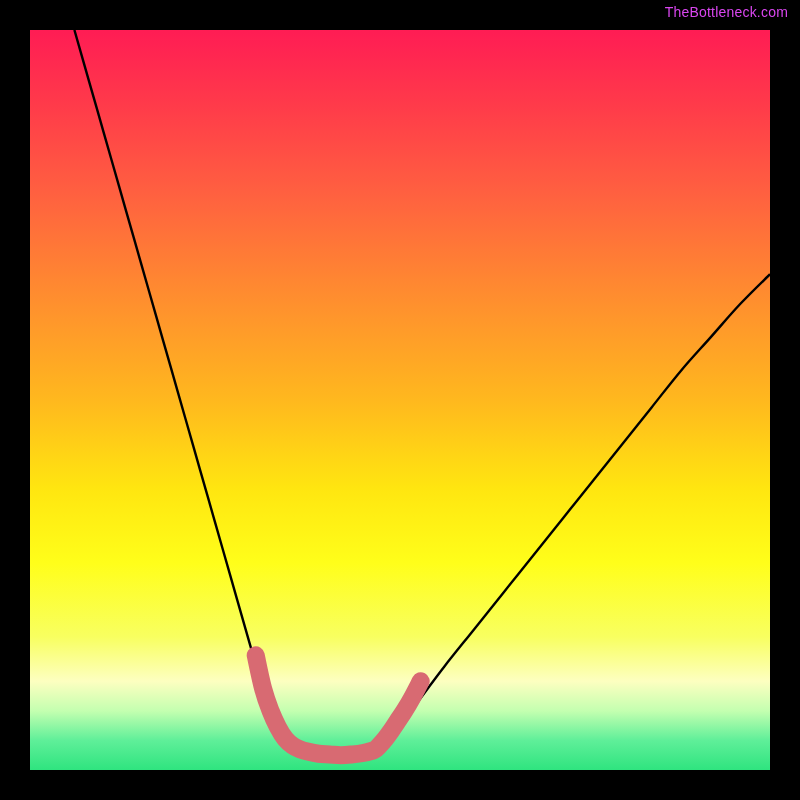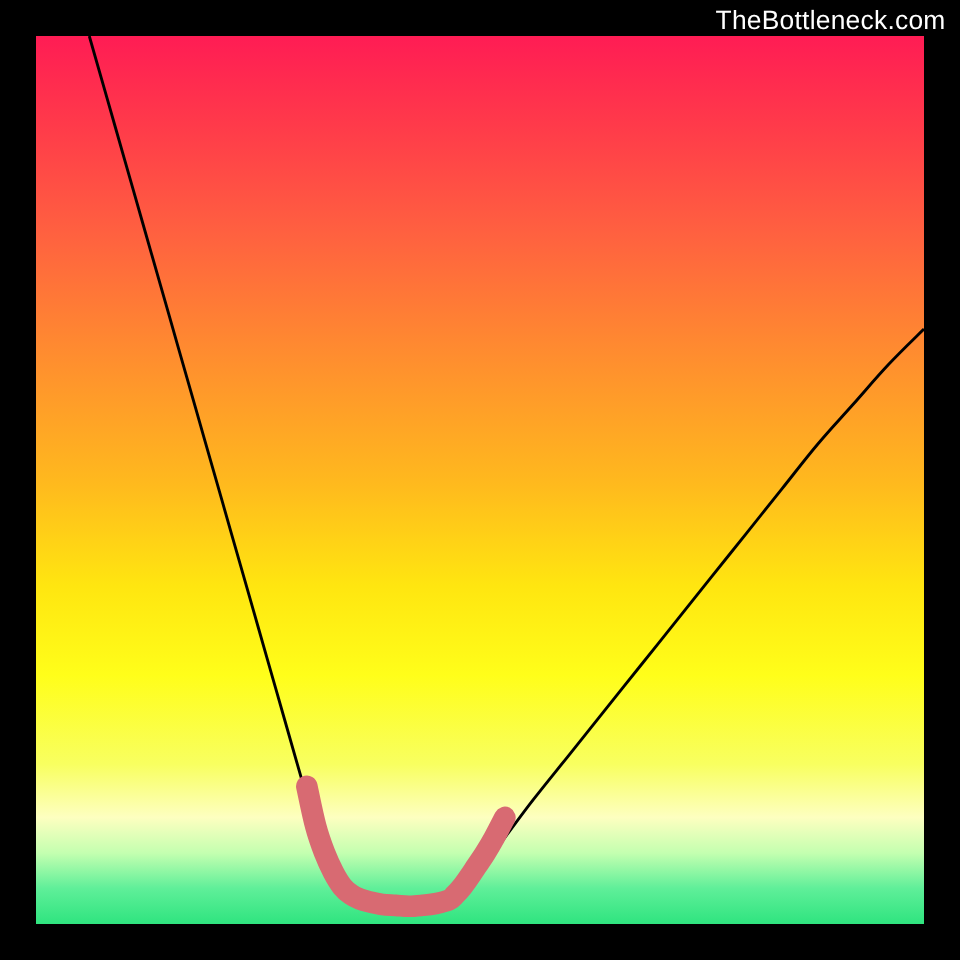--- a/index.html
+++ b/index.html
@@ -29,22 +29,22 @@
   .gradient {
     position: absolute;
     top: 0; left: 0;
     width: 100%;
     height: 100%;
   }
   .watermark {
     position: absolute;
     top: 4px;
     right: 12px;
-    font-size: 22px;
-    color: #ffffff;
+    font-size: 14px;
+    color: #d946ef;
     letter-spacing: 0.2px;
   }
   svg.curves {
     position: absolute;
     top: 0; left: 0;
     width: 740px;
     height: 740px;
   }
 </style>
 </head>

